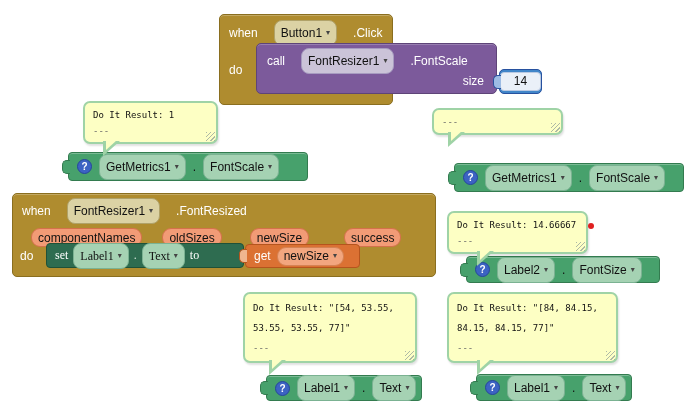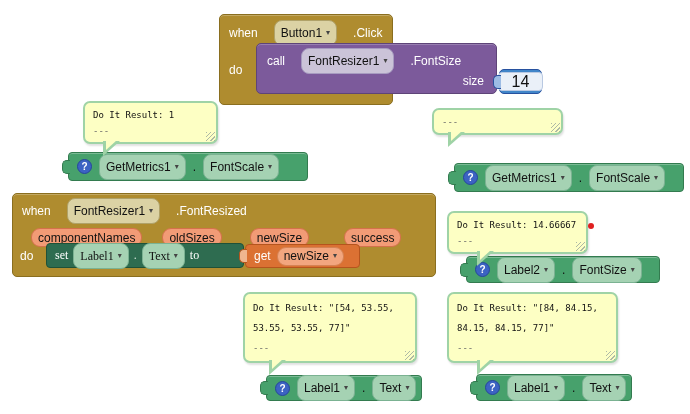--- a/index.html
+++ b/index.html
@@ -62,21 +62,21 @@
     background:var(--setter-green); border:1px solid var(--setter-green-border); border-radius:4px;}
 
   
   .get-block{position:absolute; display:flex; align-items:center; gap:6px; padding:0 8px;
     background:var(--variable-orange); border:1px solid var(--variable-orange-border); border-radius:4px;}
 
   
   .num-block{position:absolute; background:var(--number-blue); border:1px solid var(--number-blue-border);
     border-radius:5px; display:flex; align-items:center; justify-content:center; padding:2px;}
   .num-field{background:#EAF0F8; border:1px solid #B9C9E2; border-radius:4px; padding:0 13px;
-    font-size:16px; color:#111; line-height:17px;}
+    font-size:12px; color:#111; line-height:17px;}
 
   
   .bubble{position:absolute; background:var(--bubble-bg); border:2px solid var(--bubble-border);
     border-radius:7px; padding:4px 8px 3px 8px; font-family:"DejaVu Sans Mono",monospace;
     font-size:9px; color:#111; z-index:5; box-shadow:1px 2px 2px rgba(0,0,0,.12);}
   .bubble .bline{display:block; line-height:16px; white-space:pre;}
   .bubble.tall .bline{line-height:20px;}
   .bubble .dashes{color:#666;}
   .tail-outer{position:absolute; left:18px; bottom:-14px; width:0; height:0;
     border-top:15px solid var(--bubble-border); border-right:17px solid transparent;}
@@ -109,21 +109,21 @@
     </div>
     <span class="kw" style="position:absolute; left:9px; top:48px;">do</span>
 
     <div class="purple-block" style="left:36px; top:28px; width:241px; height:51px;">
       <div class="row" style="padding:4px 0 0 10px;">
         <span class="kw">call</span>
         <span class="chip chip-lavender">
           <span>FontResizer1</span>
           <span class="arr">▾</span>
         </span>
-        <span class="wtext">.FontSize</span>
+        <span class="wtext">.FontScale</span>
       </div>
       <span class="kw" style="position:absolute; right:12px; top:30px;">size</span>
 
       <div class="num-block" style="left:242px; top:25px; width:43px; height:25px;">
         <span class="ltab tab-blue"></span>
         <span class="num-field">14</span>
       </div>
     </div>
   </div>
 

